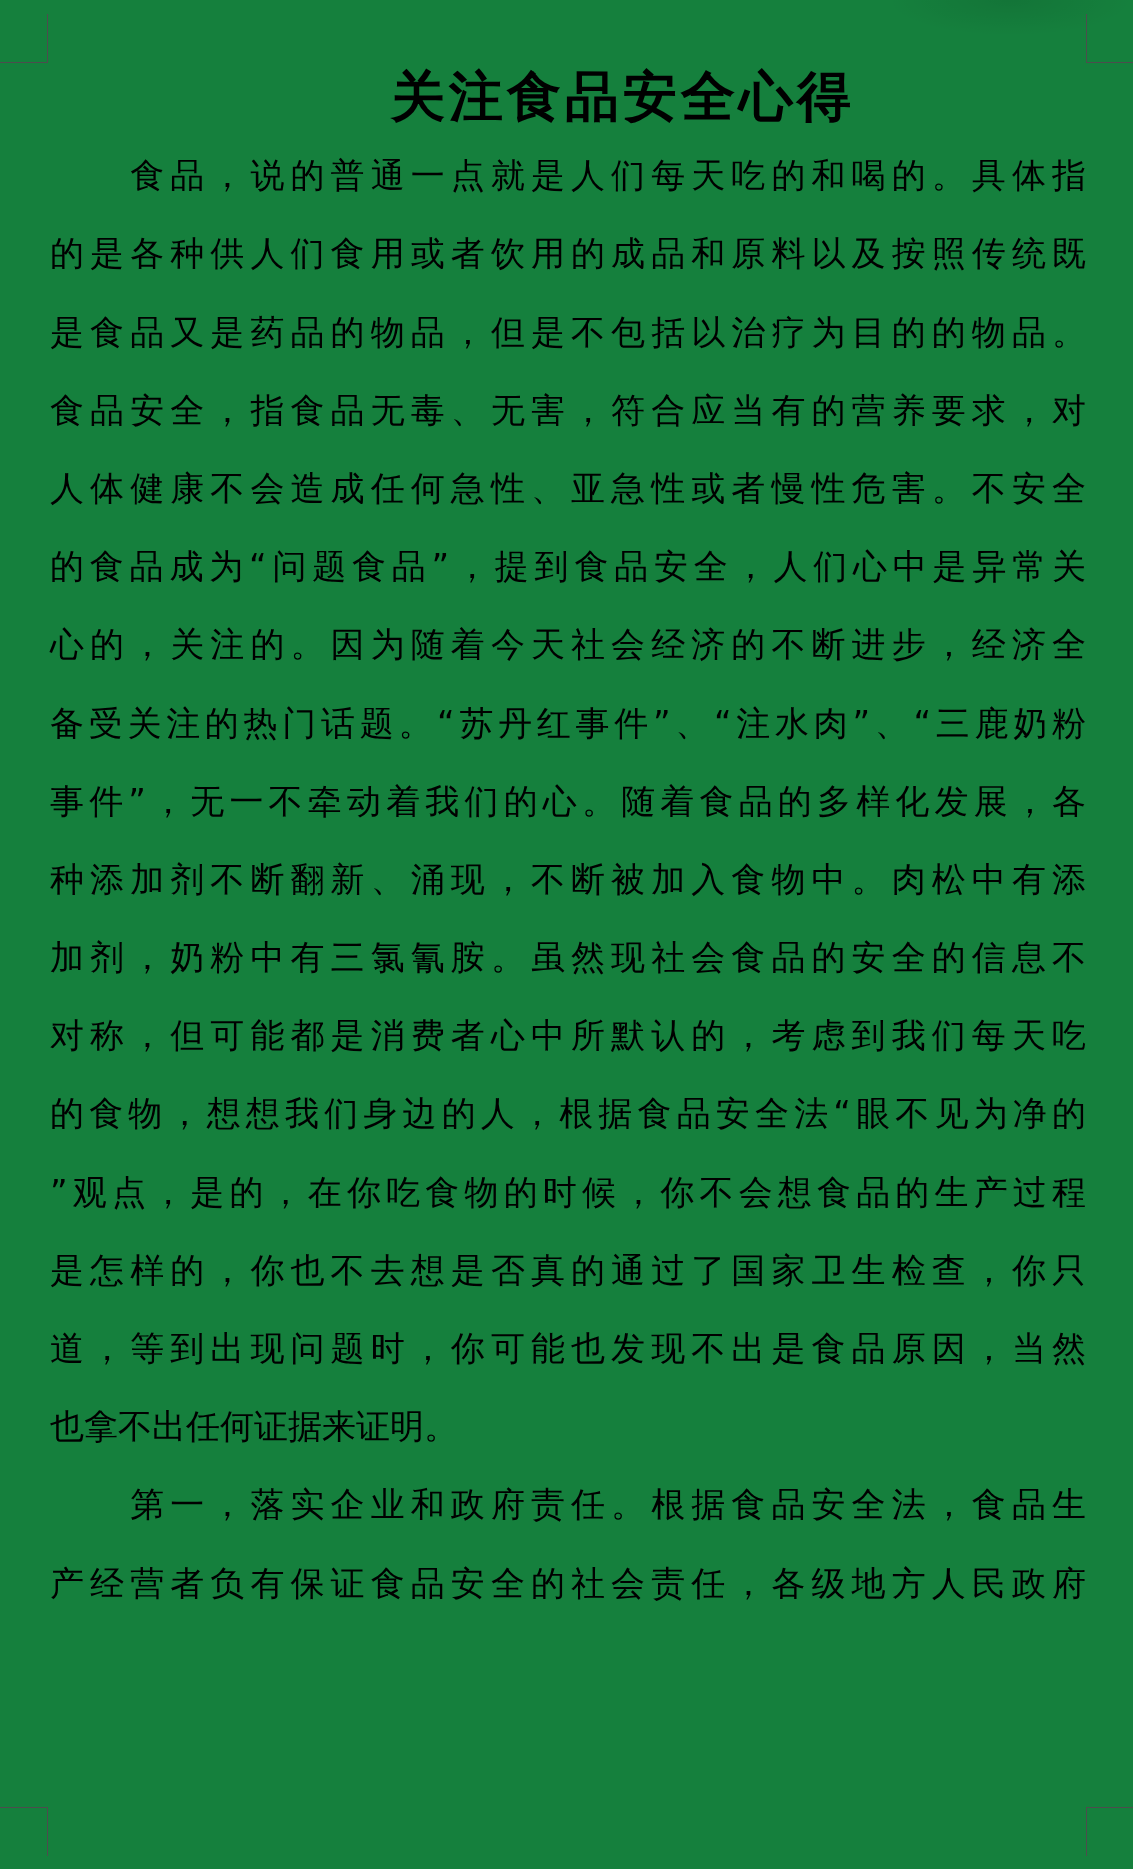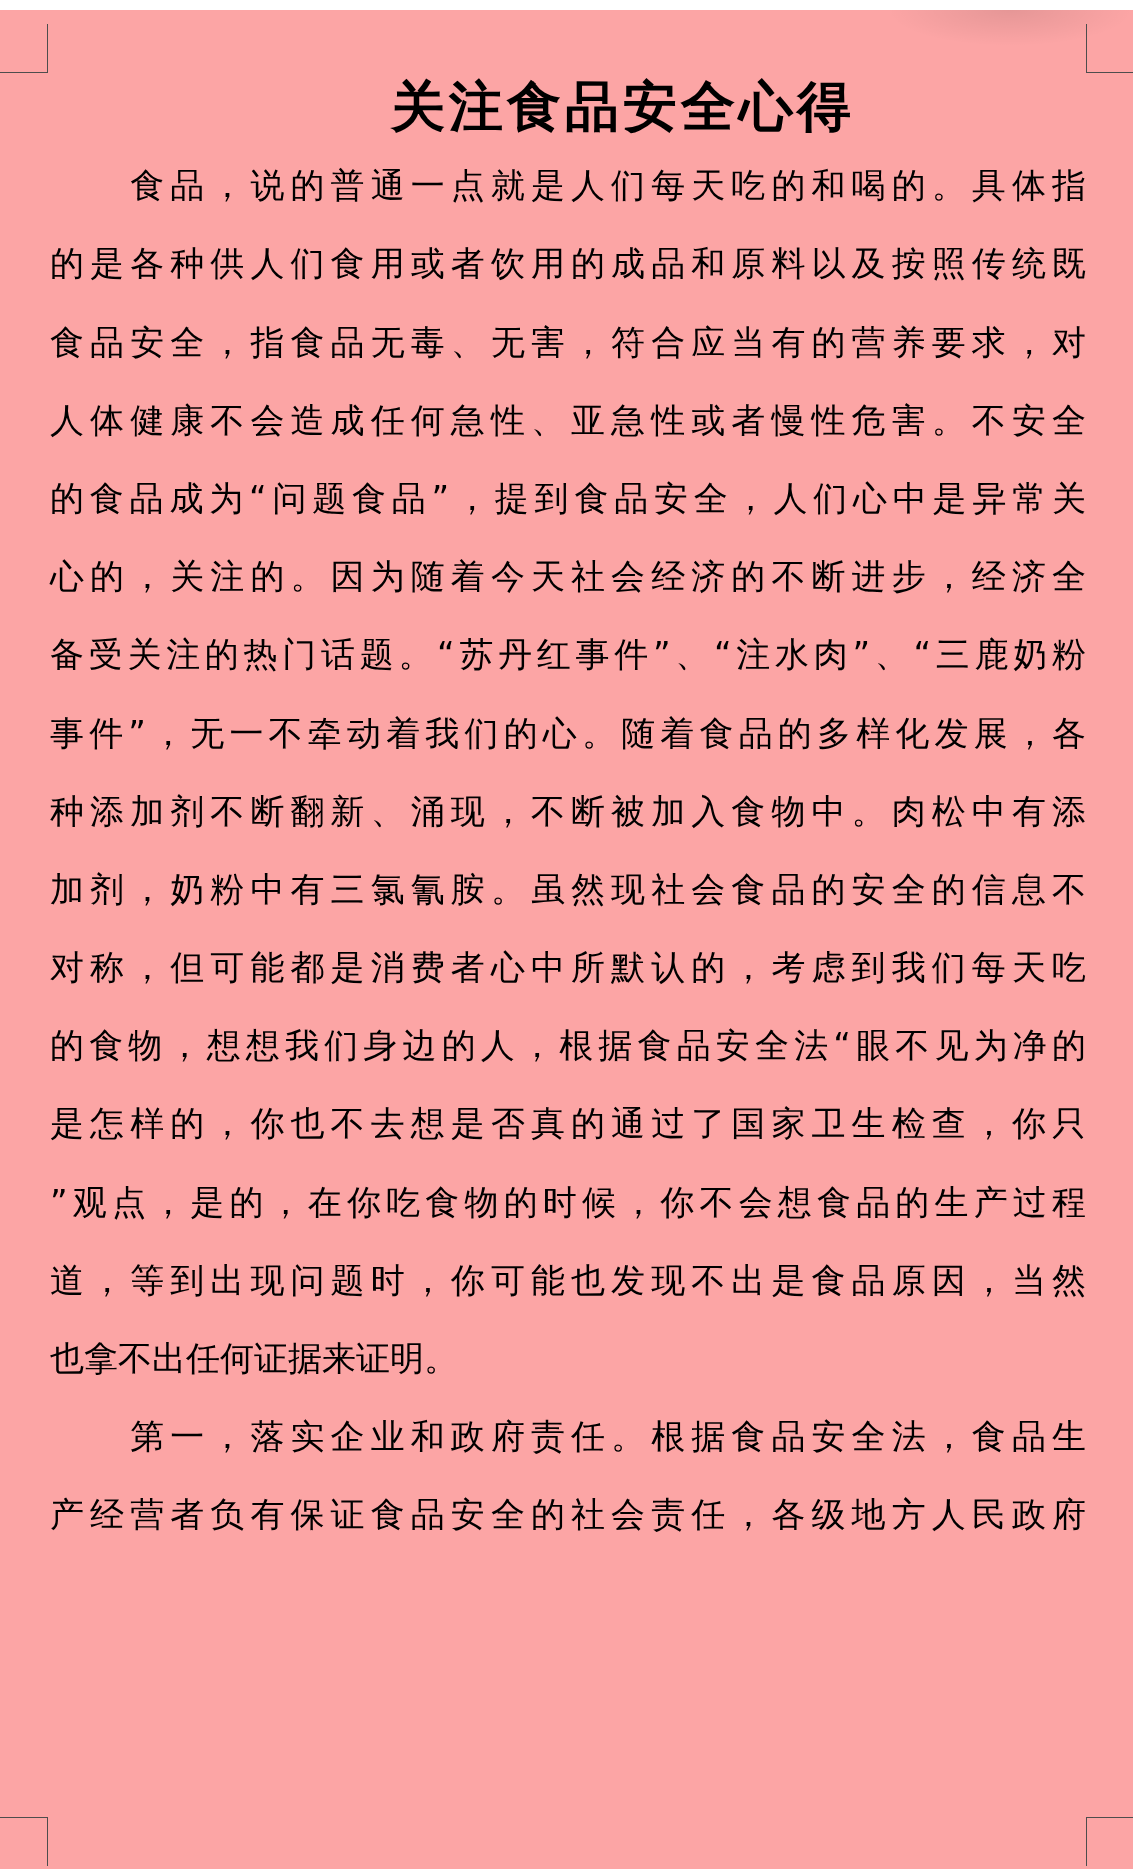--- a/index.html
+++ b/index.html
@@ -7,22 +7,21 @@
     width: 1133px;
     height: 1869px;
     background: #ffffff;
     font-family: "DejaVu Sans", sans-serif;
     overflow: hidden;
     position: relative;
   }
   .page {
     position: absolute;
     inset: 0;
-    background: #fca5a5;
-    margin-top: 10px;
+    background: #15803d;
   }
   
   .scan-shade {
     position: absolute;
     top: 0;
     left: 860px;
     width: 273px;
     height: 48px;
     background: radial-gradient(ellipse 60% 100% at 55% 0%, rgba(0,0,0,0.09), rgba(0,0,0,0) 75%);
     pointer-events: none;
@@ -78,31 +77,32 @@
 
   <div class="crop-mark tl"></div>
   <div class="crop-mark tr"></div>
   <div class="crop-mark bl"></div>
   <div class="crop-mark br"></div>
 
   <div class="textblock">
     <div class="doc-title">关注食品安全心得</div>
     <div class="line">　　食品，说的普通一点就是人们每天吃的和喝的。具体指</div>
     <div class="line">的是各种供人们食用或者饮用的成品和原料以及按照传统既</div>
+    <div class="line">是食品又是药品的物品，但是不包括以治疗为目的的物品。</div>
     <div class="line">食品安全，指食品无毒、无害，符合应当有的营养要求，对</div>
     <div class="line">人体健康不会造成任何急性、亚急性或者慢性危害。不安全</div>
     <div class="line">的食品成为“问题食品”，提到食品安全，人们心中是异常关</div>
     <div class="line">心的，关注的。因为随着今天社会经济的不断进步，经济全</div>
     <div class="line">备受关注的热门话题。“苏丹红事件”、“注水肉”、“三鹿奶粉</div>
     <div class="line">事件”，无一不牵动着我们的心。随着食品的多样化发展，各</div>
     <div class="line">种添加剂不断翻新、涌现，不断被加入食物中。肉松中有添</div>
     <div class="line">加剂，奶粉中有三氯氰胺。虽然现社会食品的安全的信息不</div>
     <div class="line">对称，但可能都是消费者心中所默认的，考虑到我们每天吃</div>
     <div class="line">的食物，想想我们身边的人，根据食品安全法“眼不见为净的</div>
+    <div class="line">”观点，是的，在你吃食物的时候，你不会想食品的生产过程</div>
     <div class="line">是怎样的，你也不去想是否真的通过了国家卫生检查，你只</div>
-    <div class="line">”观点，是的，在你吃食物的时候，你不会想食品的生产过程</div>
     <div class="line">道，等到出现问题时，你可能也发现不出是食品原因，当然</div>
     <div class="line end">也拿不出任何证据来证明。</div>
     <div class="line">　　第一，落实企业和政府责任。根据食品安全法，食品生</div>
     <div class="line">产经营者负有保证食品安全的社会责任，各级地方人民政府</div>
   </div>
 
 </div>
 
 </body></html>

